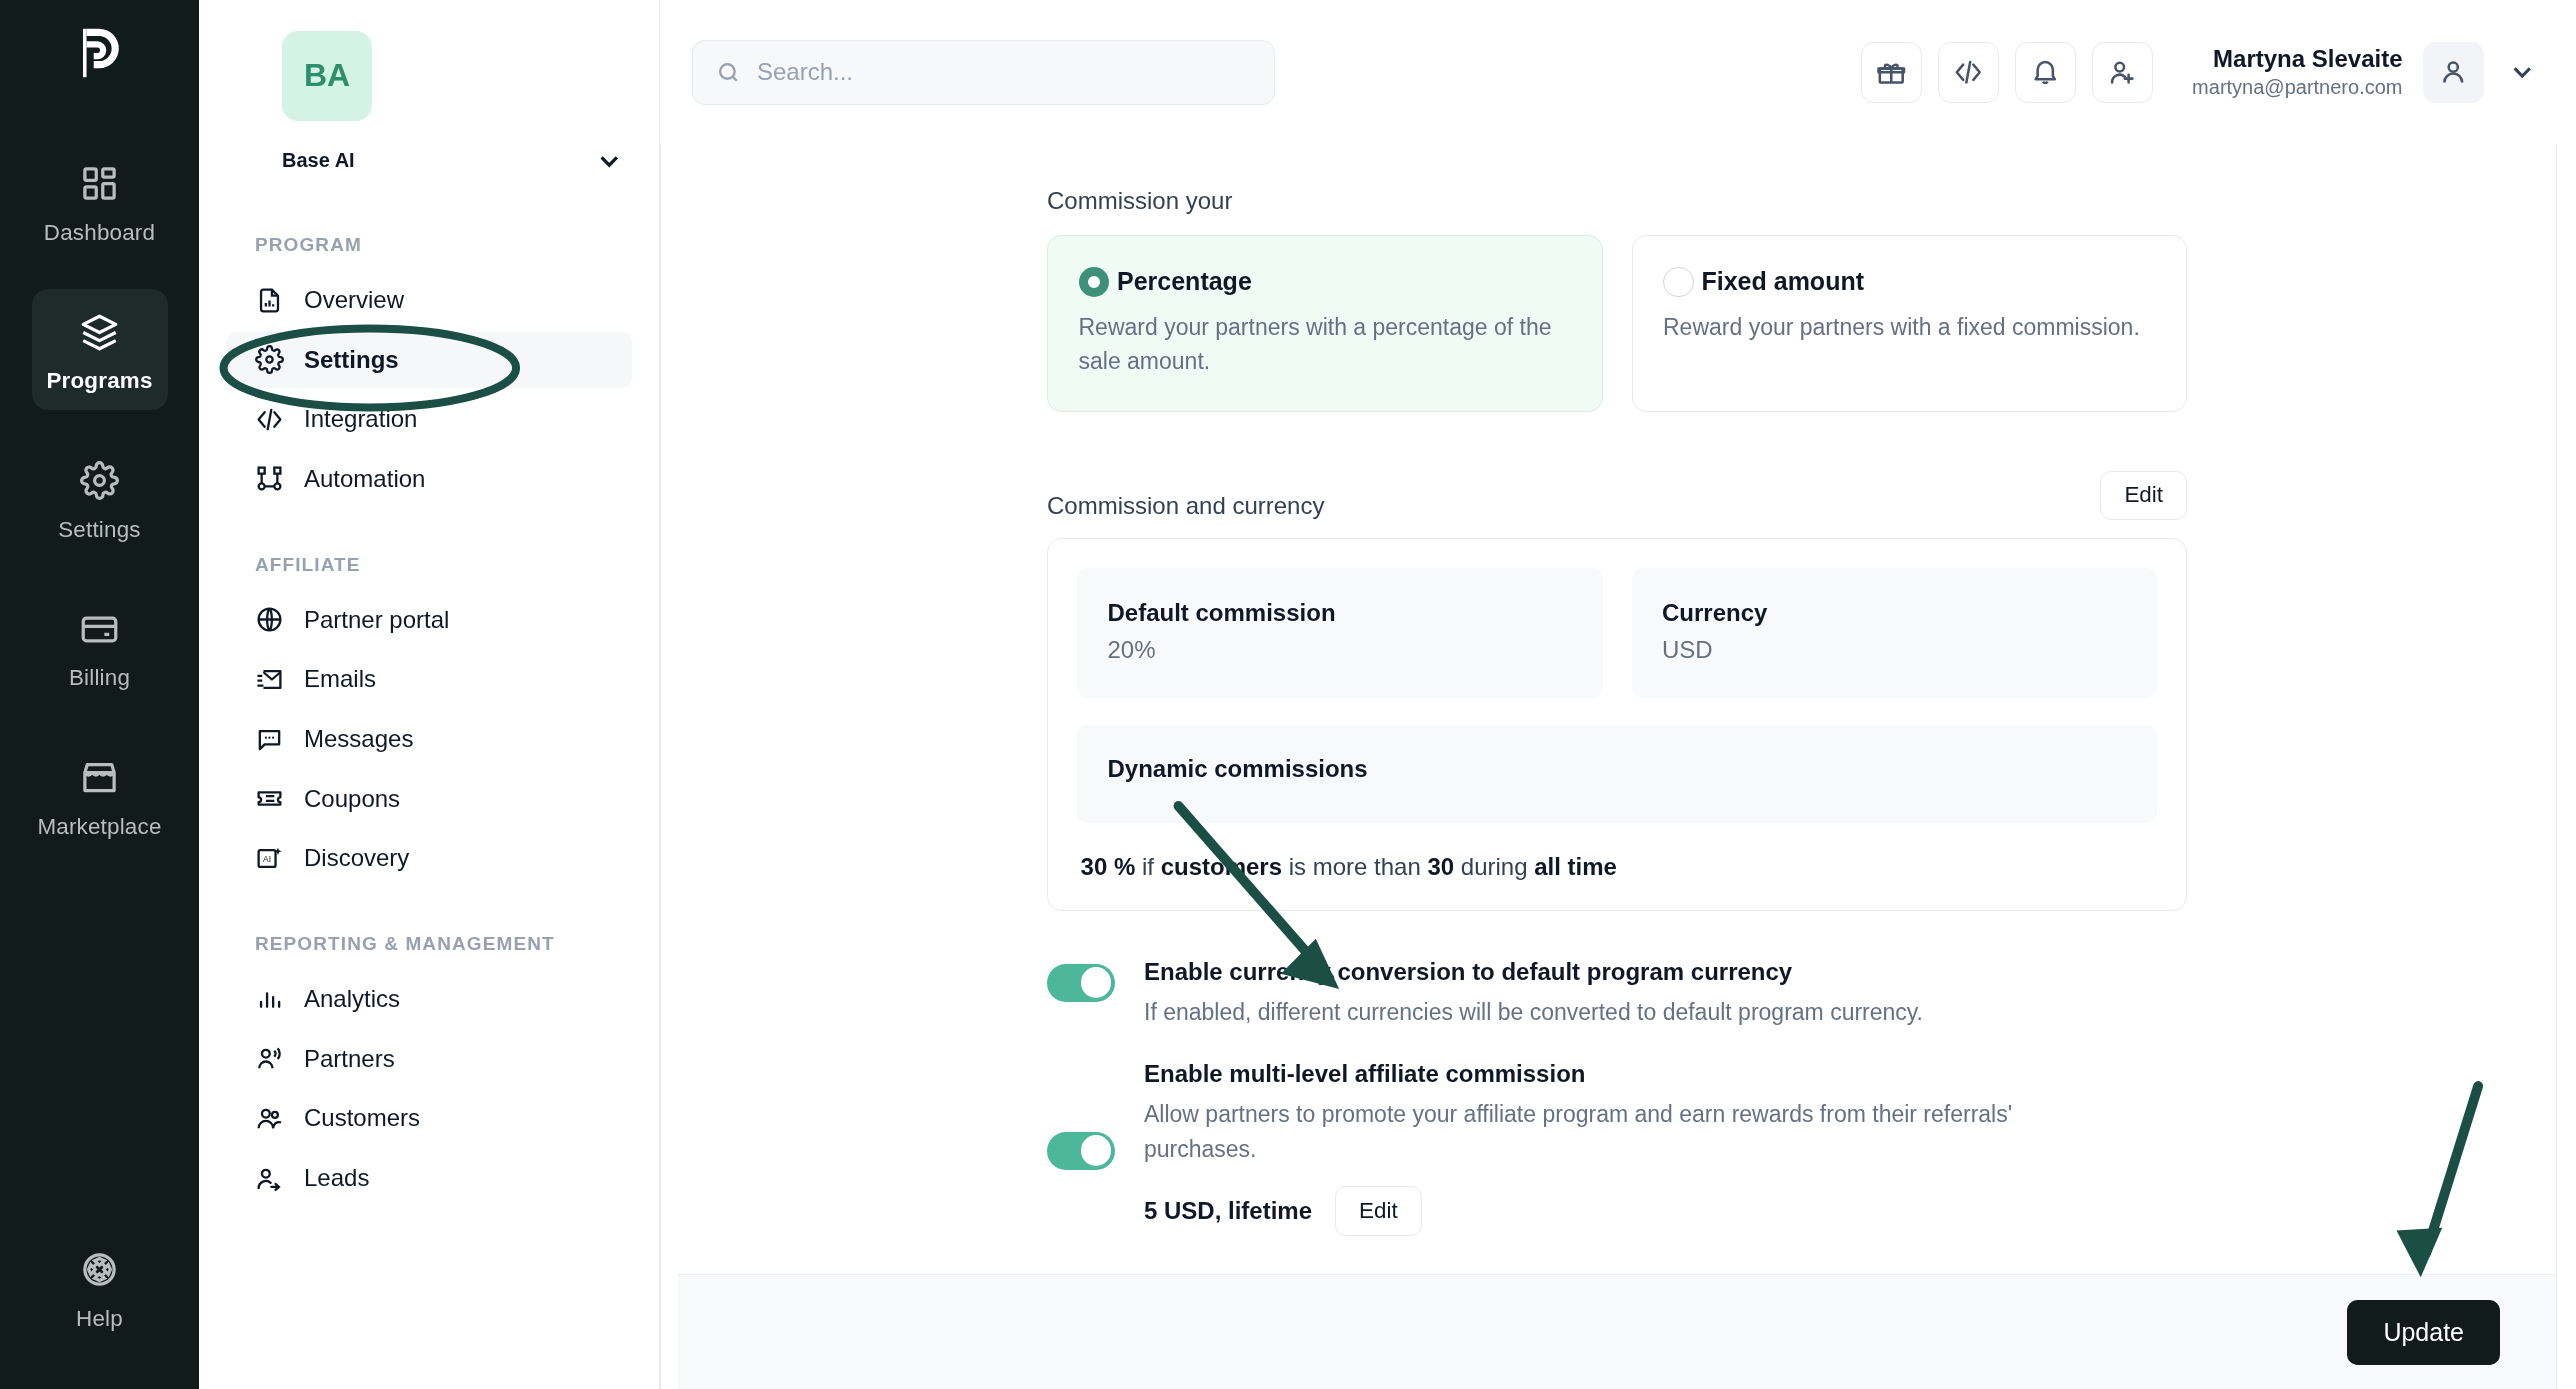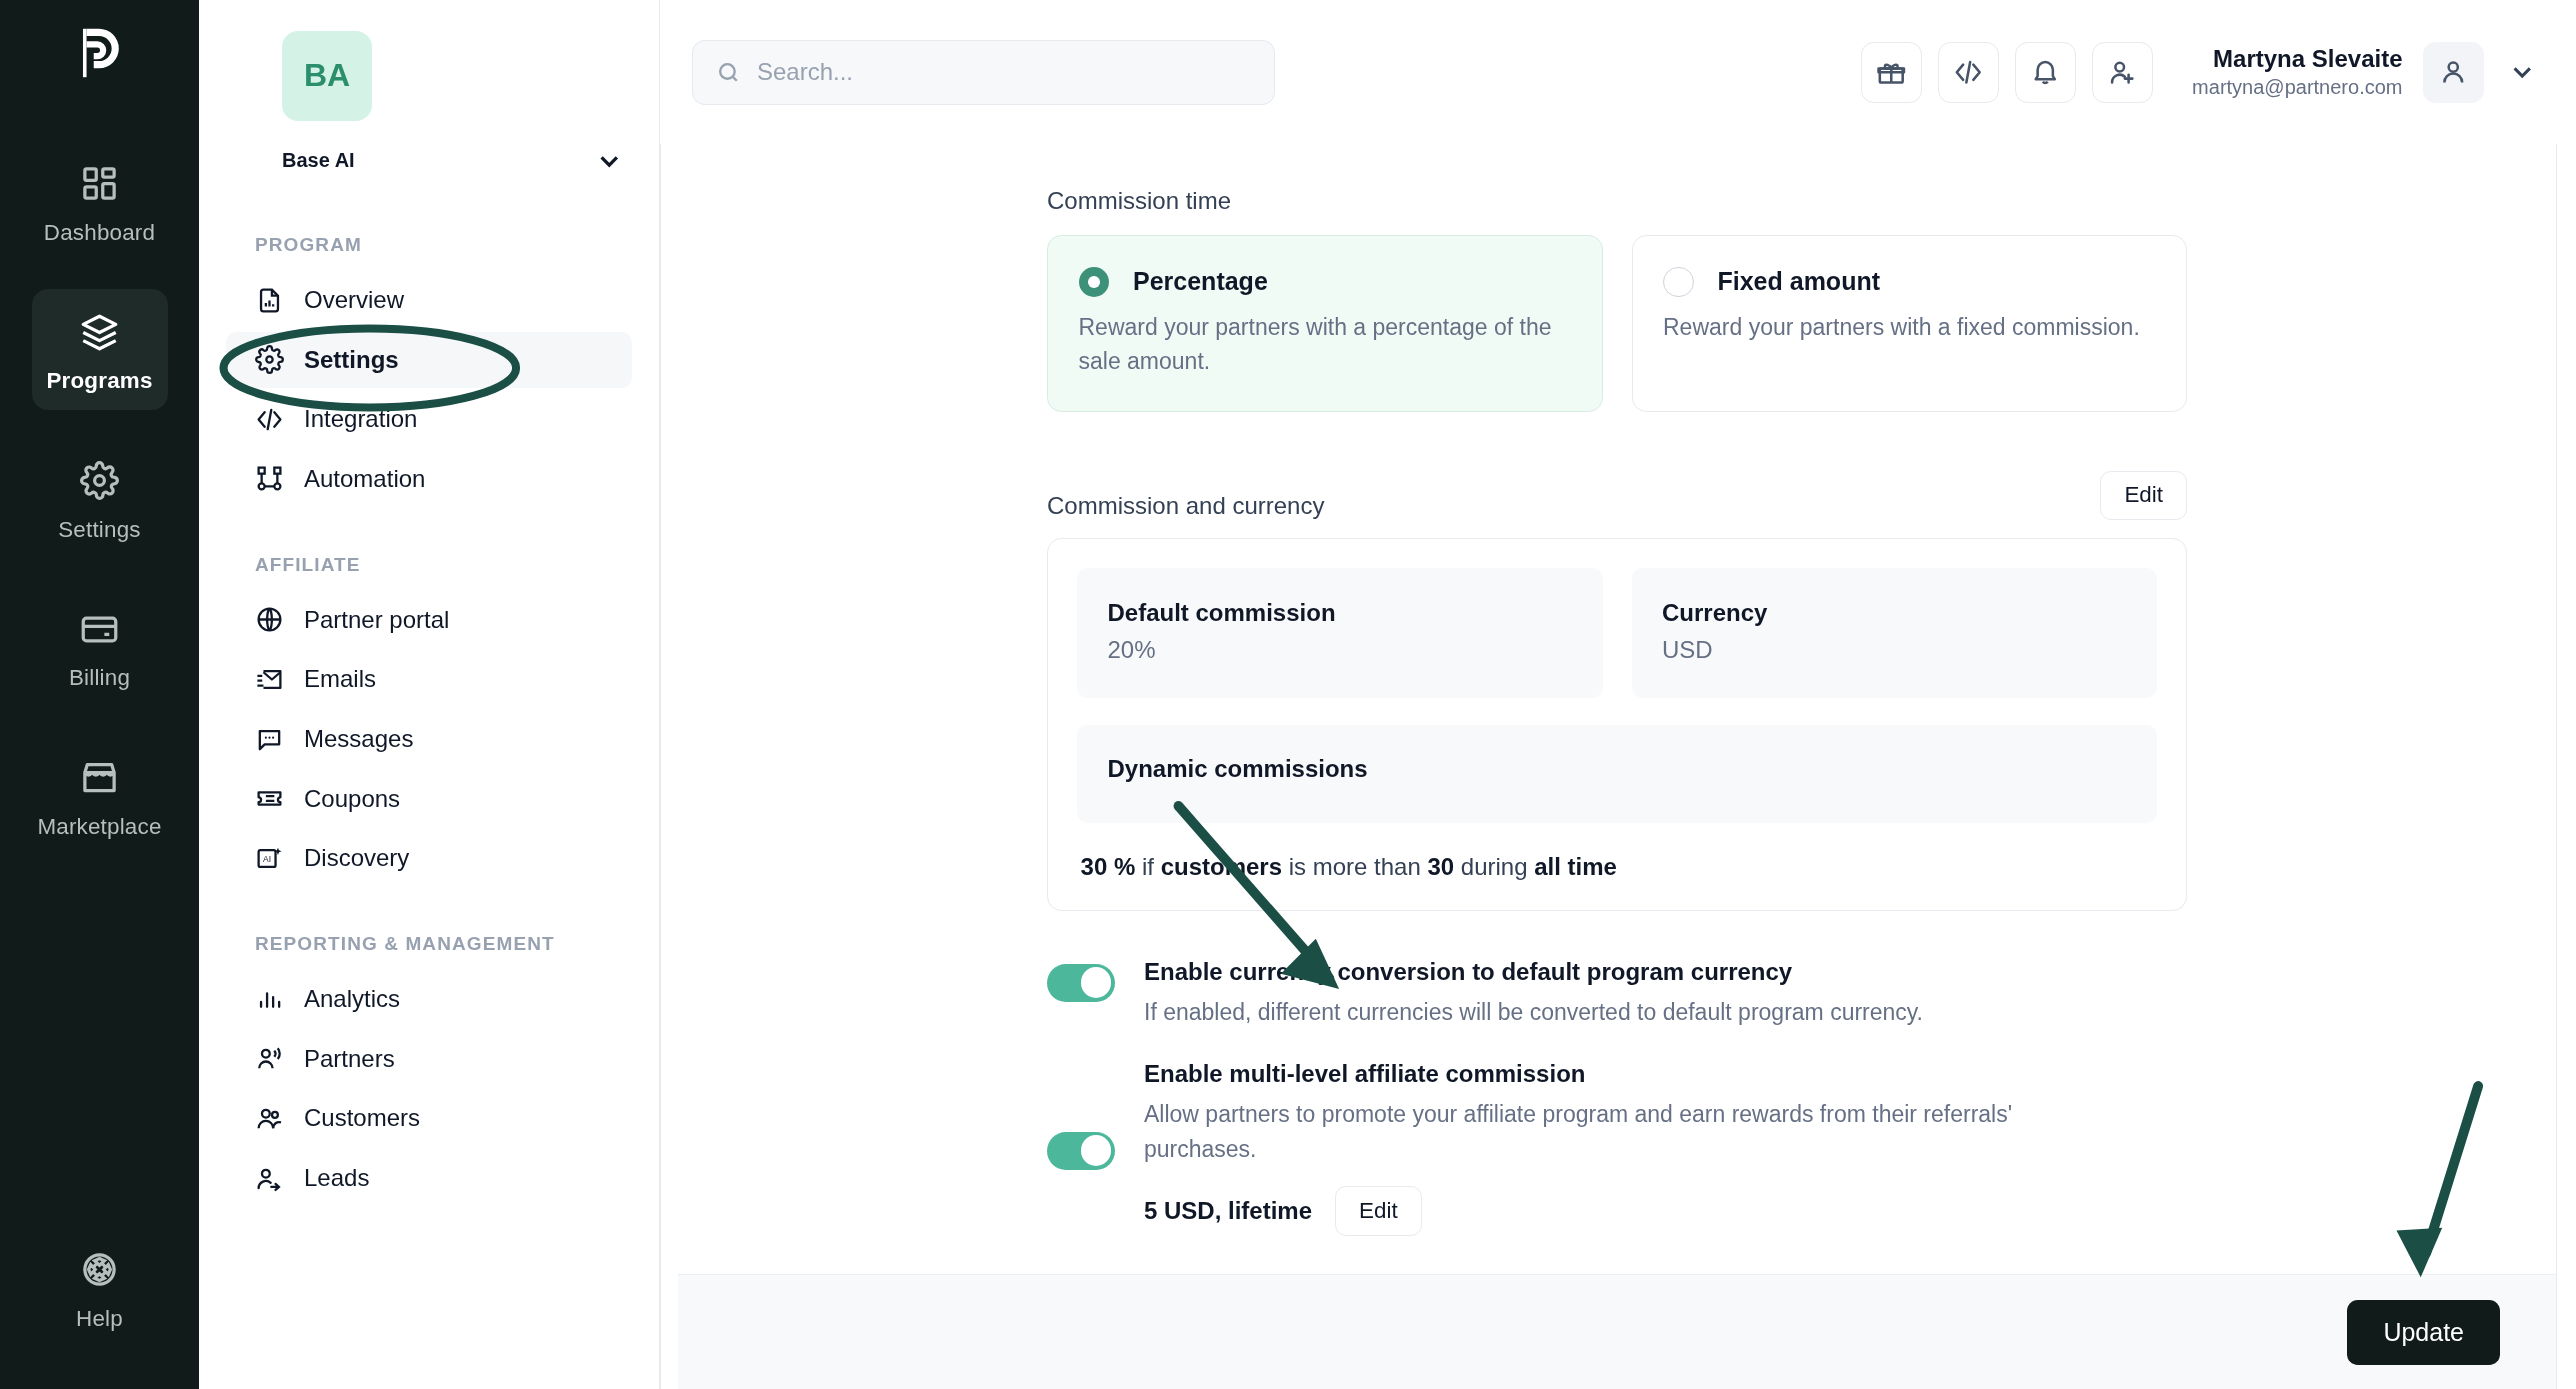--- a/index.html
+++ b/index.html
@@ -110,21 +110,21 @@
   .panel-body { flex: 1; padding: 43px 0 0 0; display: flex; justify-content: center; }
   .inner { width: 1140px; }
 
   .sec-label { font-size: 24px; color: #344054; margin-bottom: 20px; }
   .radio-row { display: flex; gap: 29px; margin-bottom: 59px; }
   .radio-card {
     flex: 1; border: 1.8px solid #e7e9ee; border-radius: 14.4px;
     padding: 30.5px 30.5px 32px; cursor: pointer; background: #fff;
   }
   .radio-card.selected { background: #f1fbf6; border-color: #d8ece4; }
-  .rc-head { display: flex; align-items: center; gap: 24px; margin-bottom: 12.6px; }
+  .rc-head { display: flex; align-items: center; gap: 8px; margin-bottom: 12.6px; }
   .radio-dot {
     width: 30.5px; height: 30.5px; border-radius: 50%;
     border: 1.8px solid #cfd4dc; background: #fff; flex-shrink: 0;
   }
   .radio-card.selected .radio-dot {
     border: none; background: #3e9179;
     display: flex; align-items: center; justify-content: center;
   }
   .radio-card.selected .radio-dot::after {
     content: ""; width: 11.7px; height: 11.7px; border-radius: 50%; background: #fff;
@@ -450,21 +450,21 @@
       </div>
     </header>
 
     <div class="content-wrap">
       <div class="content-left"></div>
 
       <div class="panel">
         <div class="panel-body">
           <div class="inner">
 
-            <div class="sec-label">Commission time</div>
+            <div class="sec-label">Commission your</div>
             <div class="radio-row">
               <div class="radio-card selected">
                 <div class="rc-head">
                   <span class="radio-dot"></span>
                   <span class="rc-title">Percentage</span>
                 </div>
                 <div class="rc-desc">Reward your partners with a percentage of the sale amount.</div>
               </div>
               <div class="radio-card">
                 <div class="rc-head">

